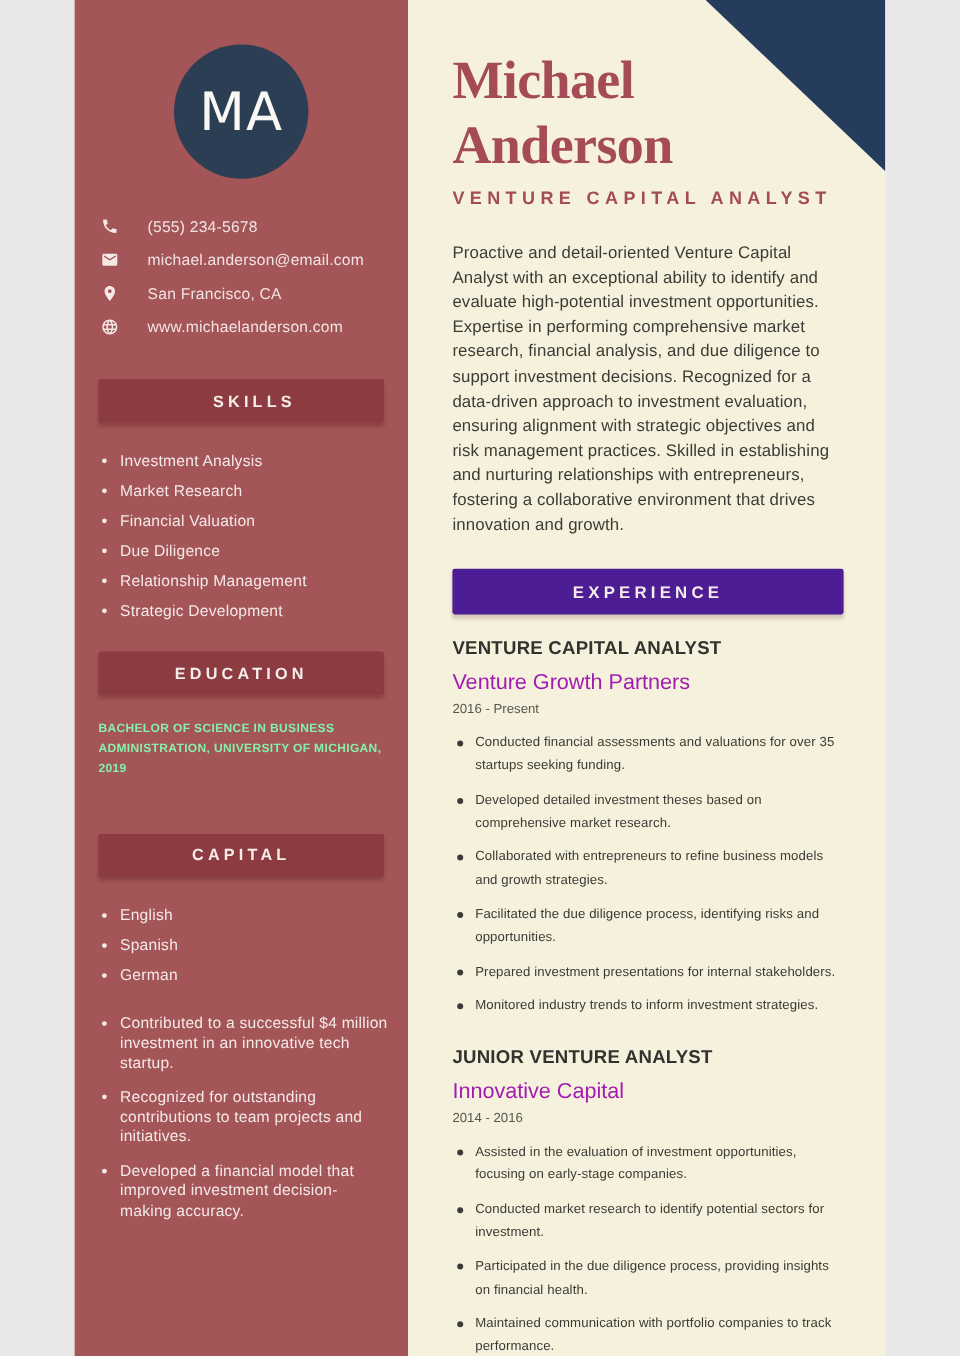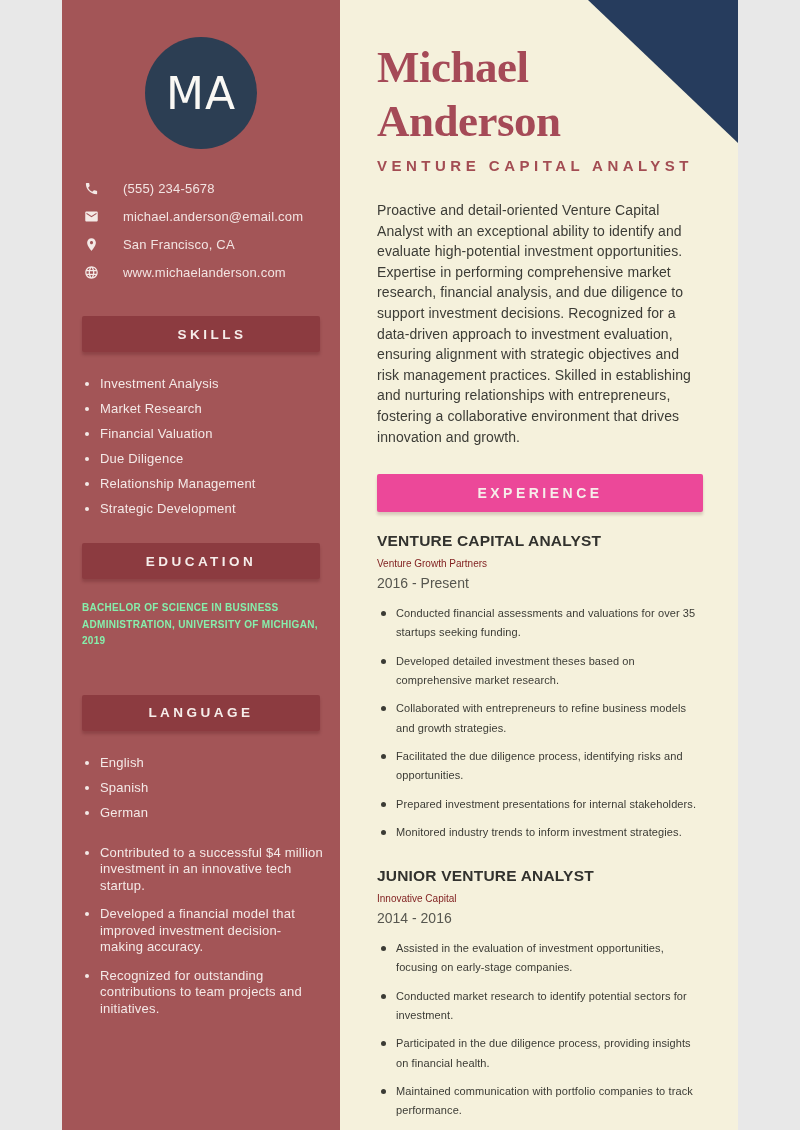--- a/index.html
+++ b/index.html
@@ -130,40 +130,40 @@
     margin-top: 26px;
     font-size: 14px;
     line-height: 20.6px;
     color: #3C3C36;
     letter-spacing: 0.1px;
   }
 
   .exp-header {
     margin-top: 27px;
     height: 38px;
-    background: #ec4899;
+    background: #4c1d95;
     border-radius: 2px;
     box-shadow: 0 3px 3px rgba(80,20,25,0.18);
     display: flex; align-items: center; justify-content: center;
     color: #F6EDEA;
     font-size: 14px;
     font-weight: 700;
     letter-spacing: 3.5px;
   }
 
   .job { margin-top: 20px; }
   .job + .job { margin-top: 25px; }
   .job-title {
     font-size: 15.5px;
     font-weight: 700;
     color: #32322E;
     letter-spacing: 0.2px;
   }
-  .job-company { margin-top: 8px; font-size: 10px; color: #7f1d1d; }
-  .job-dates { margin-top: 6px; font-size: 14px; color: #56564F; }
+  .job-company { margin-top: 8px; font-size: 18px; color: #a21caf; }
+  .job-dates { margin-top: 6px; font-size: 11px; color: #56564F; }
 
   .job-bullets { list-style: none; margin-top: 13px; }
   .job-bullets li {
     position: relative;
     padding-left: 19px;
     font-size: 11px;
     line-height: 19.3px;
     color: #3B3B35;
     margin-bottom: 9px;
     letter-spacing: 0.1px;
@@ -238,32 +238,32 @@
       <li>Relationship Management</li>
       <li>Strategic Development</li>
     </ul>
 
     <div class="side-header mt-education">
       <span>EDUCATION</span>
     </div>
     <div class="edu-text">BACHELOR OF SCIENCE IN BUSINESS ADMINISTRATION, UNIVERSITY OF MICHIGAN, 2019</div>
 
     <div class="side-header mt-language">
-      <span>LANGUAGE</span>
+      <span>CAPITAL</span>
     </div>
     <ul class="side-list loose">
       <li>English</li>
       <li>Spanish</li>
       <li>German</li>
     </ul>
 
     <ul class="side-list wrap">
       <li>Contributed to a successful $4 million investment in an innovative tech startup.</li>
+      <li>Recognized for outstanding contributions to team projects and initiatives.</li>
       <li>Developed a financial model that improved investment decision-making accuracy.</li>
-      <li>Recognized for outstanding contributions to team projects and initiatives.</li>
     </ul>
 
   </aside>
 
   <main class="main">
 
     <h1 class="name">Michael Anderson</h1>
     <div class="role">VENTURE CAPITAL ANALYST</div>
 
     <p class="summary">Proactive and detail-oriented Venture Capital Analyst with an exceptional ability to identify and evaluate high-potential investment opportunities. Expertise in performing comprehensive market research, financial analysis, and due diligence to support investment decisions. Recognized for a data-driven approach to investment evaluation, ensuring alignment with strategic objectives and risk management practices. Skilled in establishing and nurturing relationships with entrepreneurs, fostering a collaborative environment that drives innovation and growth.</p>

